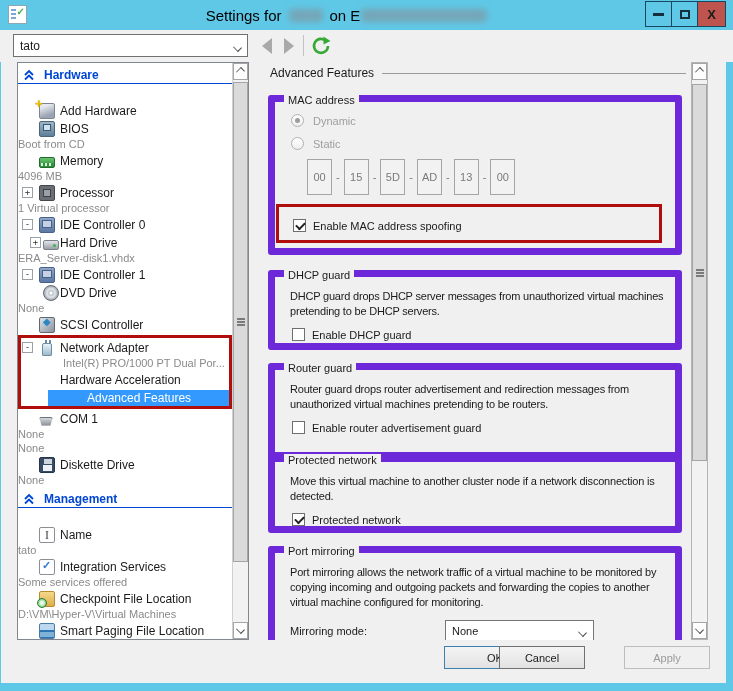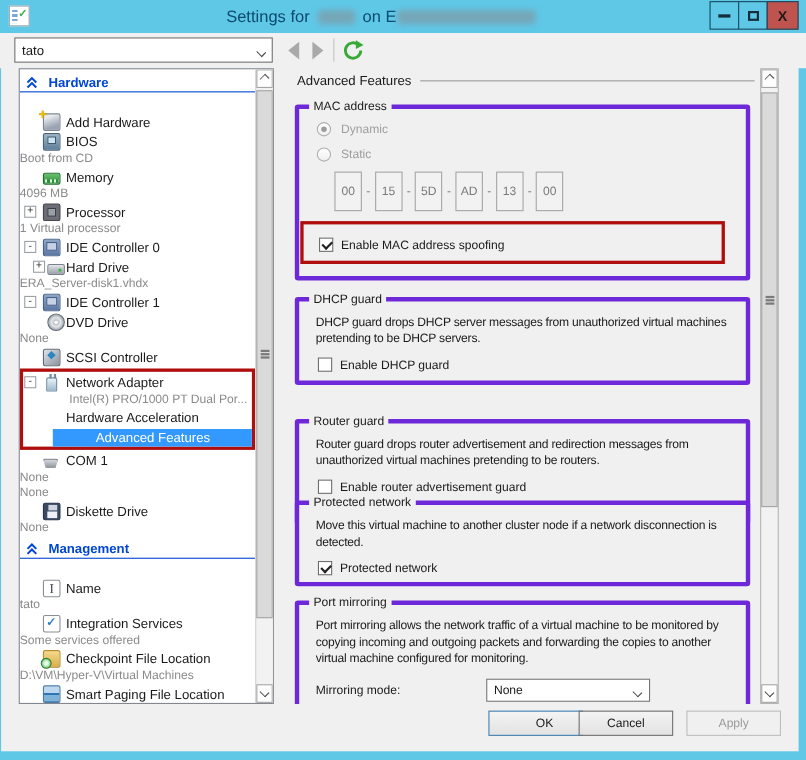--- a/index.html
+++ b/index.html
@@ -14,21 +14,21 @@
   
   .titlebar { position:absolute; left:0; top:0; width:733px; height:30px; background:#5fc8e7; }
   .edge-right { position:absolute; left:726px; top:30px; width:7px; height:661px; background:#5fc8e7; }
   .edge-bottom { position:absolute; left:0; top:683px; width:733px; height:8px; background:#5fc8e7; }
   .edge-left { position:absolute; left:0; top:30px; width:1px; height:661px; background:#5fc8e7; }
   .app-icon { position:absolute; left:8px; top:5px; width:19px; height:19px; background:#fff; border:1px solid #8fa6b5; }
   .app-icon::before { content:""; position:absolute; left:2px; top:3px; width:5px; height:12px;
     background:repeating-linear-gradient(180deg,#7aa7d8 0 2px,#fff 2px 4px); }
   .app-icon::after { content:"\2713"; position:absolute; right:1px; top:0px; font-size:10px; color:#3fae49; font-weight:bold; }
   .title-wrap { position:absolute; left:60px; right:100px; top:0; height:30px;
-    display:flex; align-items:center; justify-content:center; font-size:15px; color:#0c4a6e; white-space:nowrap; }
+    display:flex; align-items:center; justify-content:center; font-size:15px; color:#000000; white-space:nowrap; }
   .redact { display:inline-block; height:13px; border-radius:3px; background:#7f98a3; opacity:.7; filter:blur(3px); vertical-align:middle; }
   .redact.r1 { width:34px; margin:0 7px; }
   .redact.r2 { width:126px; margin-left:1px; }
   .win-btn { position:absolute; top:1px; height:26px; border:1px solid #14485e;
     display:flex; align-items:center; justify-content:center; background:#5fc8e7; cursor:pointer; }
   .btn-min { left:645px; width:27px; }
   .btn-max { left:671px; width:27px; }
   .btn-close { left:697px; width:29px; background:#bf544e; font-weight:bold; font-size:13px; color:#1c1c1c; }
   .glyph-min { width:11px; height:0; border-bottom:3px solid #14303d; }
   .glyph-max { width:10px; height:9px; border:2px solid #14303d; }
@@ -109,25 +109,25 @@
     display:flex; align-items:center; justify-content:center; cursor:pointer; }
   .scroll-btn.up { top:0; }
   .scroll-btn.down { bottom:0; }
   .scroll-thumb { position:absolute; left:0; right:0; background:#dadada; border:1px solid #a5a5a5;
     display:flex; align-items:center; justify-content:center; cursor:grab; }
   .grip { width:8px; height:2px; background:#7a7a7a; box-shadow:0 -3px 0 #7a7a7a, 0 3px 0 #7a7a7a; }
   
   .panel { position:absolute; left:257px; top:62px; width:431px; height:578px; overflow:hidden; }
   .panel-title { position:absolute; left:13px; top:4px; right:0; display:flex; align-items:center; font-size:12px; }
   .panel-title .rule { flex:1; height:1px; background:#9a9a9a; margin-left:8px; margin-right:2px; }
-  .fieldset { position:absolute; left:11px; width:414px; border:4px solid #6d28d9; border-radius:3px; background:#f0f0f0; }
+  .fieldset { position:absolute; left:11px; width:414px; border:7px solid #6d28d9; border-radius:3px; background:#f0f0f0; }
   .legend { position:absolute; top:-8px; left:9px; background:#f0f0f0; padding:0 4px; font-size:11px; }
   .fs-mac { top:33px; height:160px; }
   .fs-dhcp { top:208px; height:80px; }
-  .fs-router { top:319px; height:96px; }
+  .fs-router { top:301px; height:96px; }
   .fs-protected { top:393px; height:78px; }
   .fs-mirroring { top:484px; height:110px; }
   .desc { white-space:pre; font-size:11px; letter-spacing:-0.2px; line-height:15px; margin:12px 0 0 15px; }
   .cb-row { display:flex; align-items:center; margin:9px 0 0 17px; font-size:11px; cursor:pointer; }
   .cb { width:13px; height:13px; border:1px solid #6e6e6e; background:#fff; position:relative; margin-right:7px; flex:0 0 13px; }
   .cb.checked::after { content:""; position:absolute; left:2px; top:2px; width:7px; height:4px;
     border-left:2px solid #222; border-bottom:2px solid #222; transform:rotate(-45deg); }
   .radio-row { display:flex; align-items:center; margin:12px 0 0 16px; font-size:11px; color:#9e9e9e; cursor:default; }
   .radio { width:13px; height:13px; border-radius:50%; border:1px solid #b0b0b0; background:linear-gradient(#fff,#efefef);
     position:relative; margin-right:9px; flex:0 0 13px; }
@@ -141,21 +141,21 @@
   .red-box .cb-row { margin:8px 0 0 14px; }
   .mode-row { display:flex; align-items:center; margin:10px 0 0 15px; font-size:11px; }
   .mode-row .mode-label { flex:0 0 155px; }
   .dd { width:149px; height:21px; background:#fff; border:1px solid #767676; display:flex; align-items:center;
     padding-left:6px; font-size:11px; position:relative; cursor:pointer; }
   .dd .chev { position:absolute; right:7px; top:8px; }
   
   .btn { position:absolute; top:646px; width:86px; height:23px; background:linear-gradient(180deg,#f4f4f4,#e2e2e2);
     border:1px solid #9d9d9d; font-size:11px; display:flex; align-items:center; justify-content:center; cursor:pointer; }
   .btn-ok { left:444px; border-color:#3c7fb1;padding-left:16px; }
-  .btn-cancel { left:526px; border-color:#707070; }
+  .btn-cancel { left:499px; border-color:#707070; }
   .btn-apply { left:624px; color:#9a9a9a; border-color:#bdbdbd; background:#f0f0f0; cursor:default; }
 </style>
 </head>
 <body>
 
 <div class="titlebar"></div>
 <div class="edge-right"></div>
 <div class="edge-bottom"></div>
 <div class="edge-left"></div>
 <div class="app-icon"></div>

